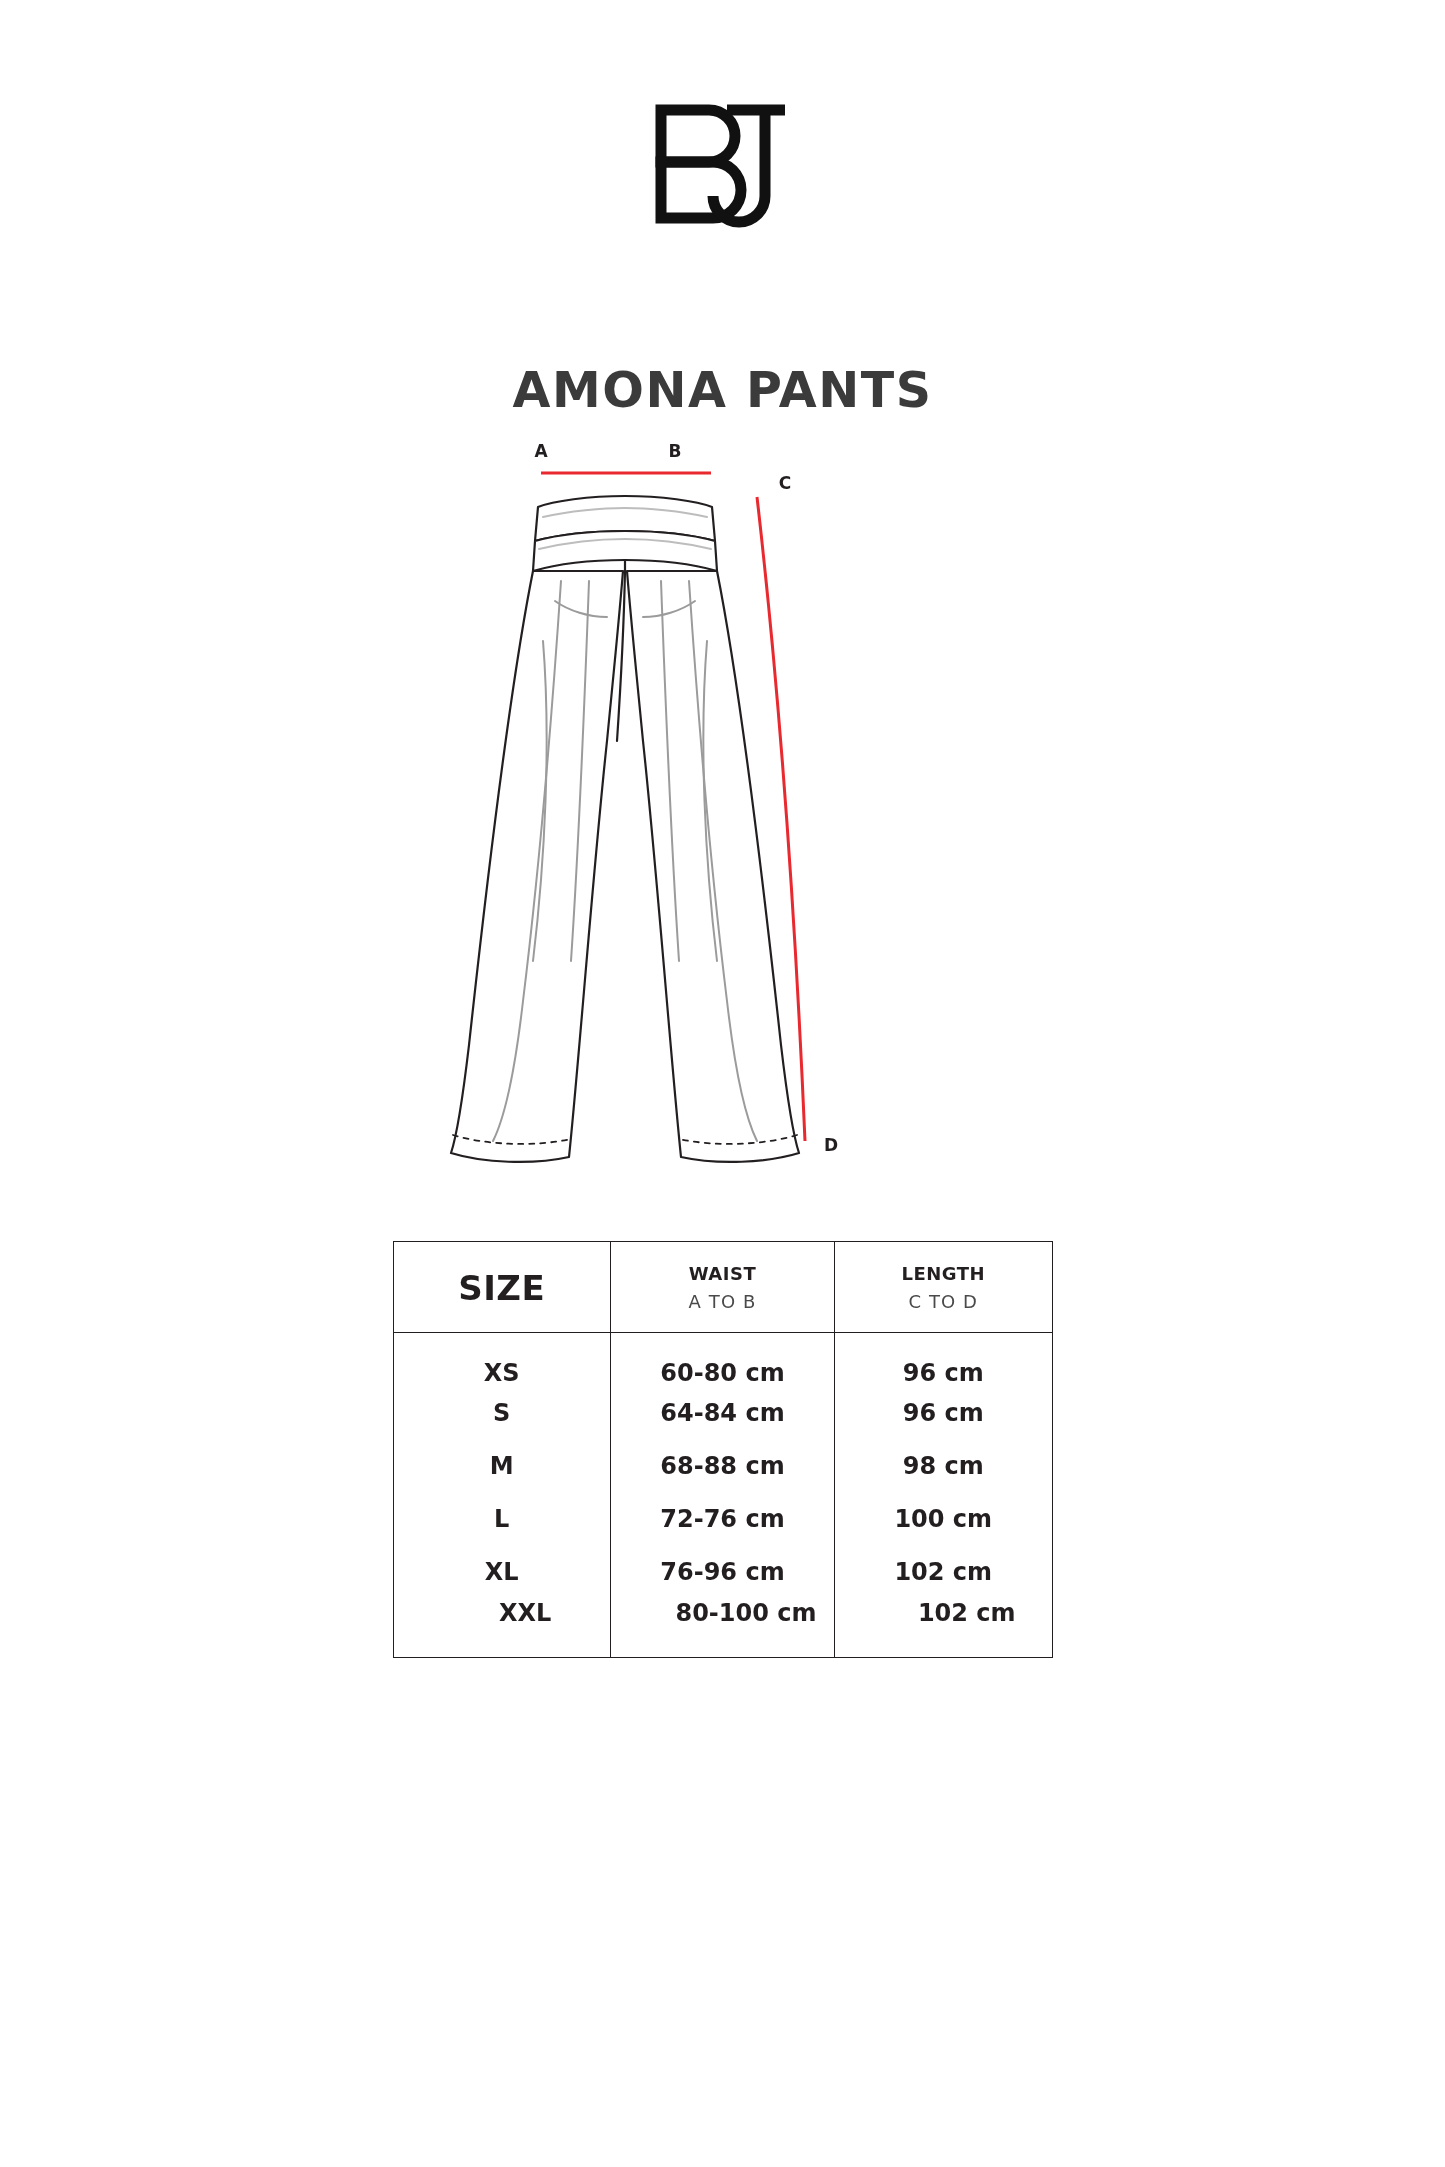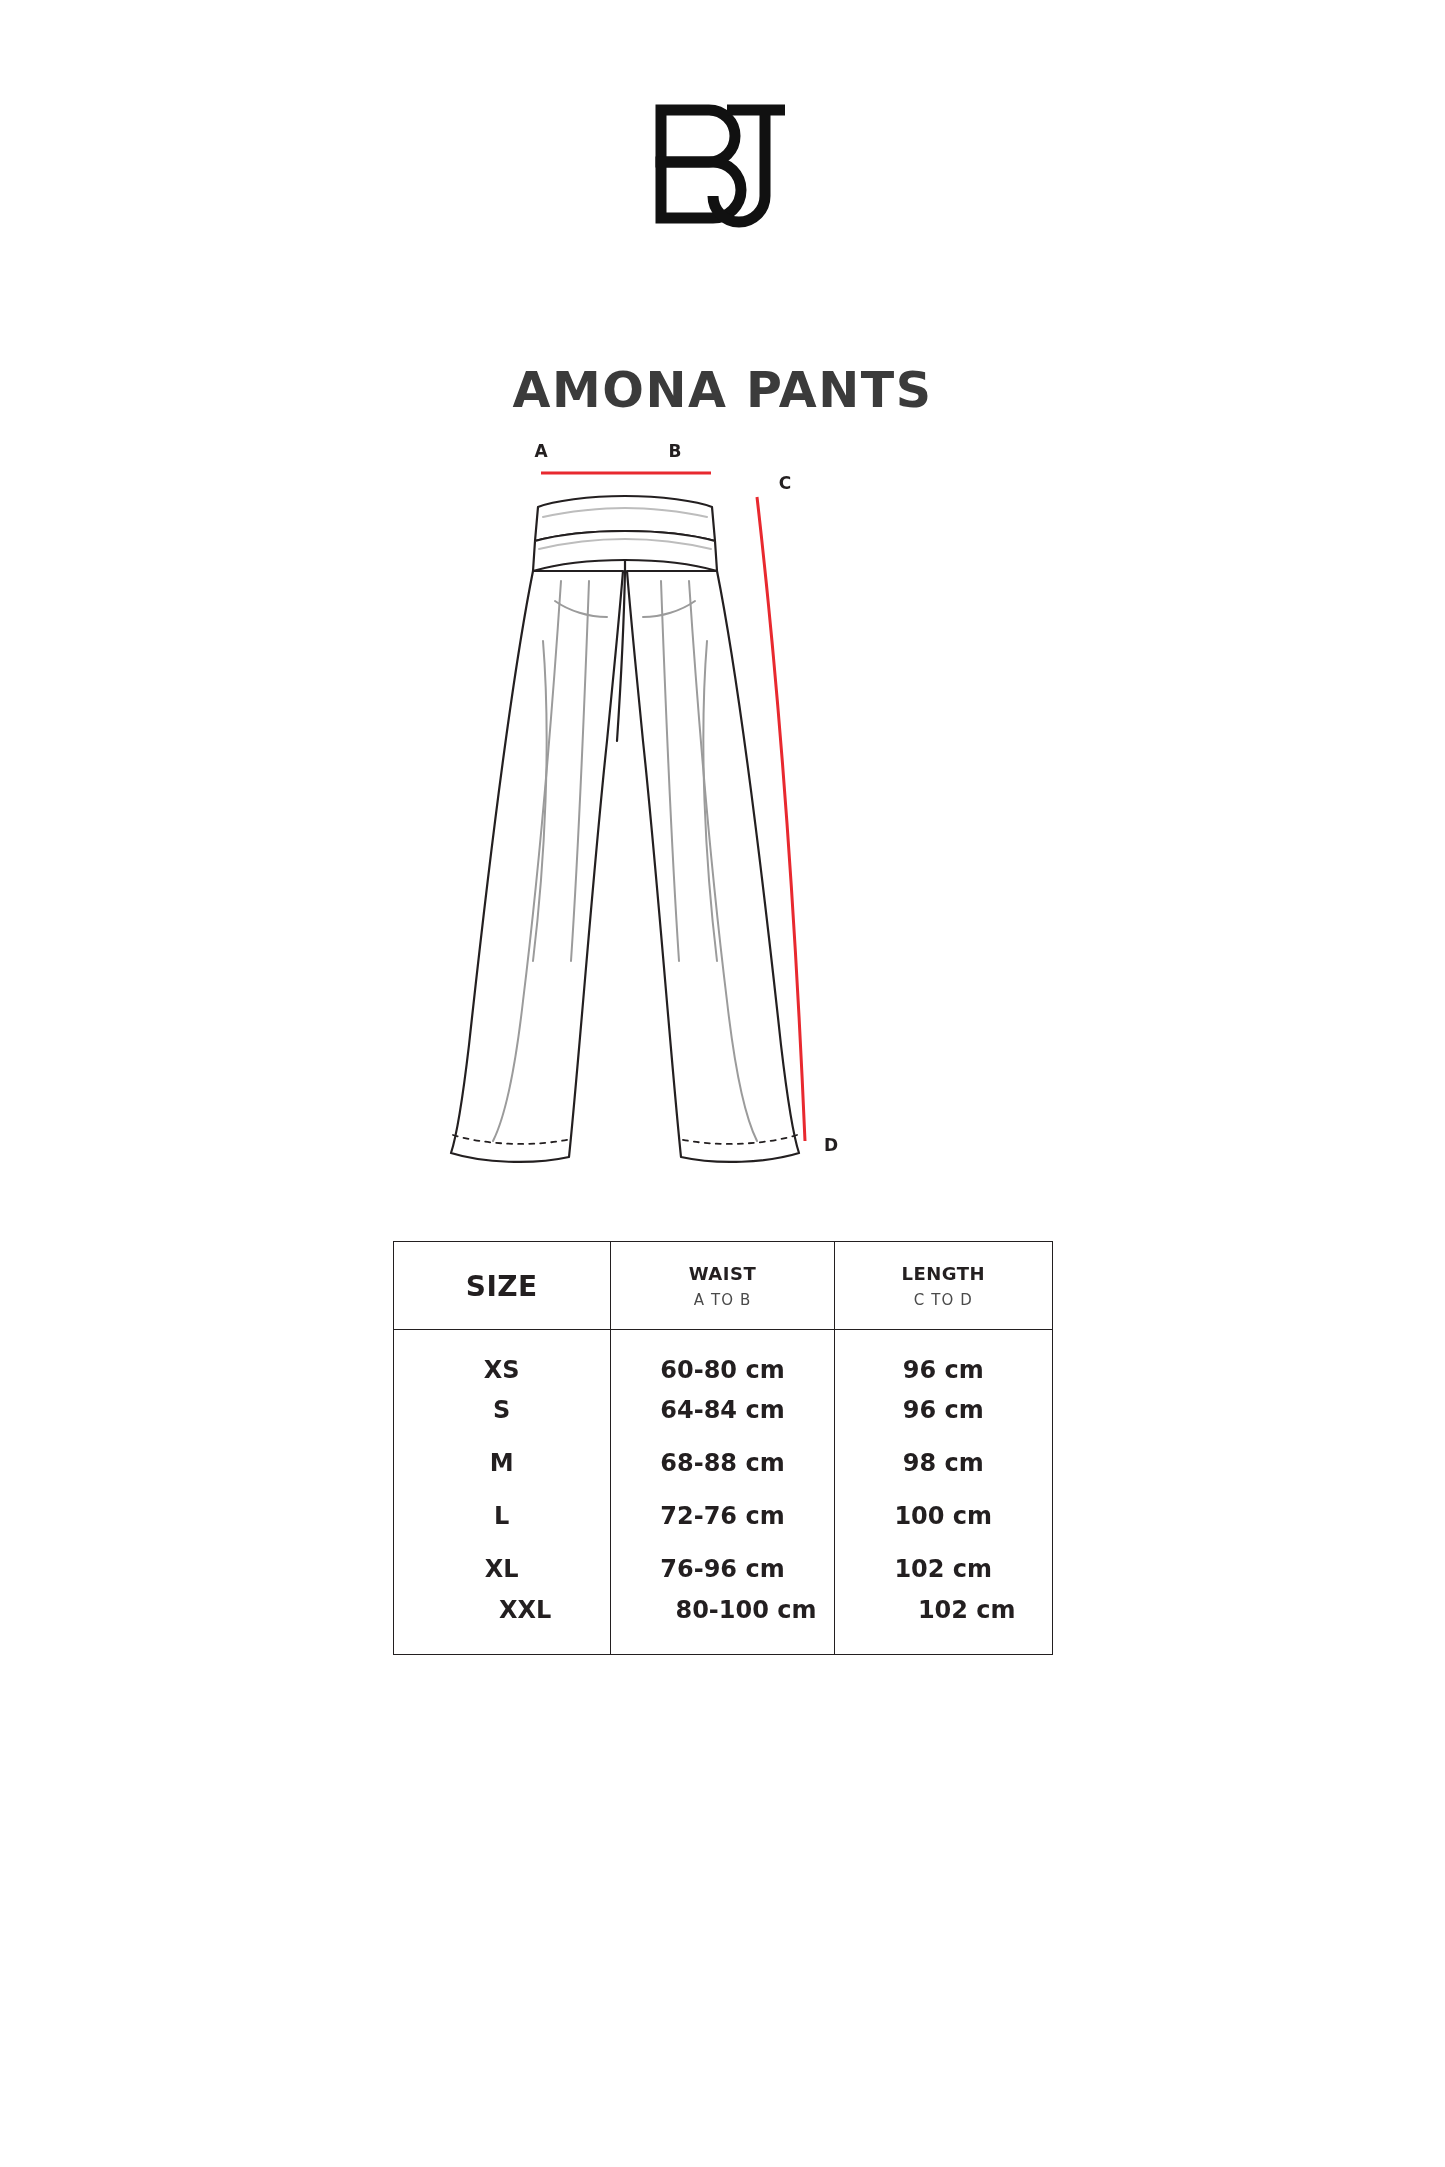--- a/index.html
+++ b/index.html
@@ -84,29 +84,29 @@
 
   .th-main {
     font-size: 18px;
     font-weight: 700;
     letter-spacing: 0.5px;
     line-height: 1.1;
     color: #231f20;
     display: block;
   }
   .th-sub {
-    font-size: 15px;
+    font-size: 18px;
     font-weight: 400;
     letter-spacing: 1.1px;
     color: #4a4a4a;
     display: block;
     margin-top: 7px;
   }
   .th-size {
-    font-size: 28px;
+    font-size: 34px;
     font-weight: 700;
     letter-spacing: 0.5px;
     color: #231f20;
     display: block;
   }
 
   table.size-table tbody td {
     border-left: 1px solid #231f20;
     border-right: 1px solid #231f20;
     border-top: none;

